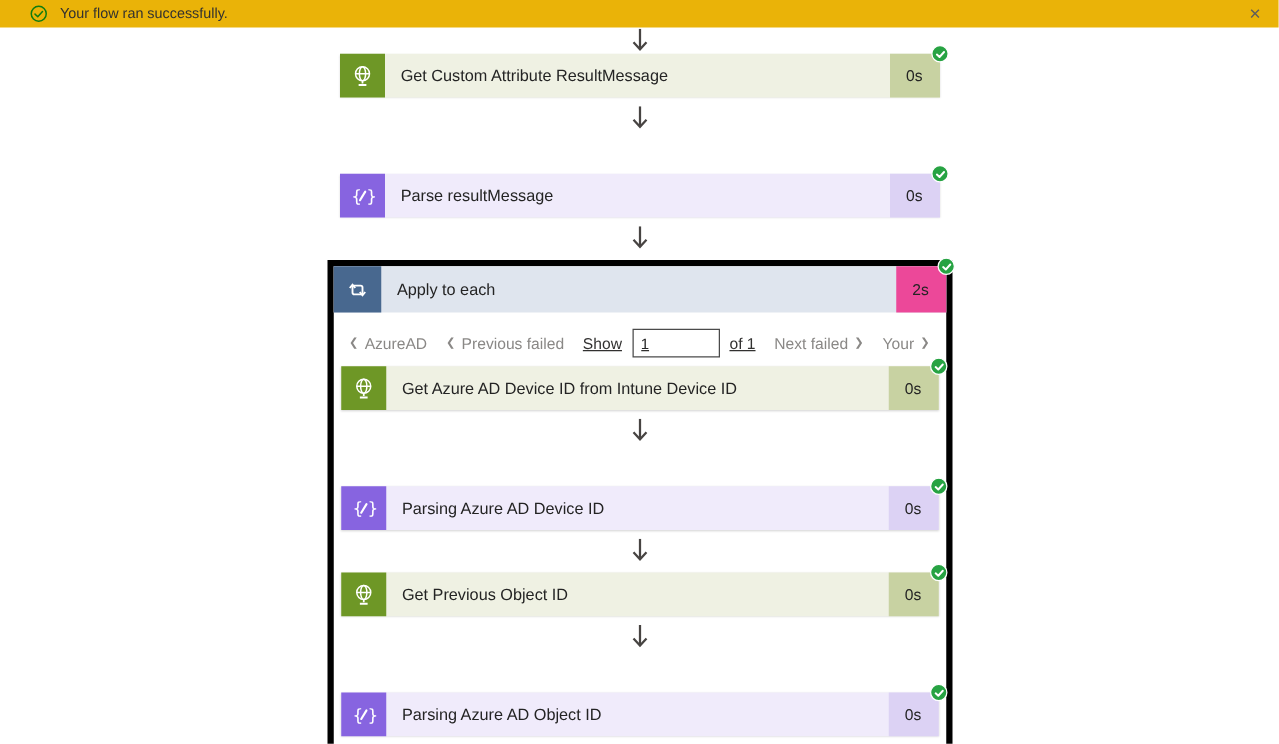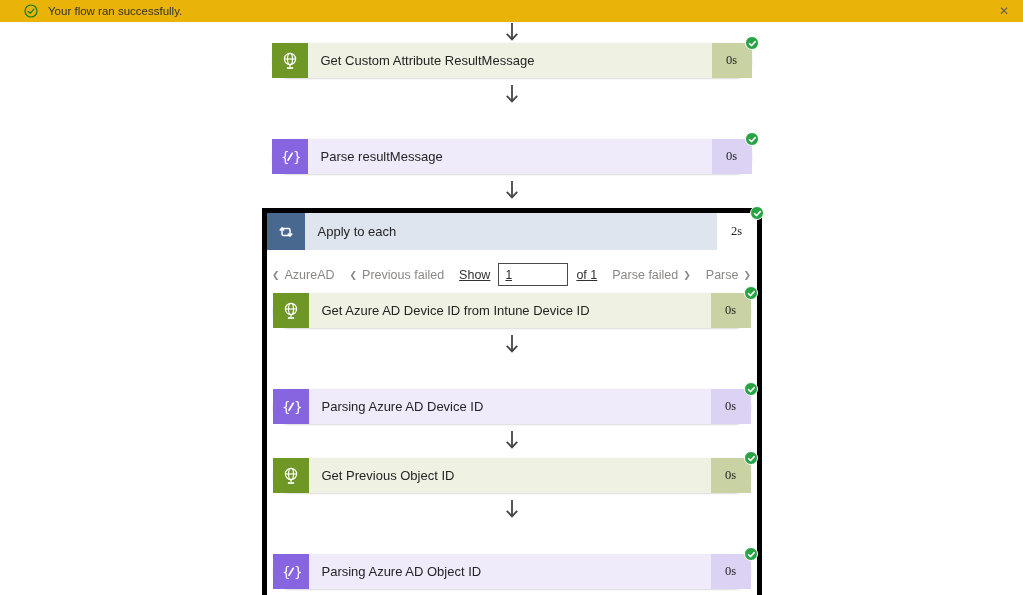--- a/index.html
+++ b/index.html
@@ -16,27 +16,27 @@
     font-size:12px; cursor:pointer; }
 
   
   .flow { width:1023px; display:flex; flex-direction:column; align-items:center; }
   .arrow { height:20px; width:24px; }
   .arrow.gap { margin:7px 0; }
   .arrow.first { margin-top:1px; }
 
   
   .card { position:relative; display:flex; align-items:stretch; width:480px; height:35px;
-    box-shadow:0 0.7px 1.8px rgba(0,0,0,.18); cursor:pointer;border-radius:17px; }
+    box-shadow:0 0.7px 1.8px rgba(0,0,0,.18); cursor:pointer; }
   .card-inner { width:478px; }
   .card-icon { width:36px; display:flex; align-items:center; justify-content:center; flex:none; }
   .card-title { flex:1; display:flex; align-items:center; padding-left:13px;
     font-size:13px; color:#242424; }
   .card-dur { width:40px; flex:none; display:flex; align-items:center; justify-content:center;
-    font-size:12.5px; color:#242424;font-family:Liberation Serif, serif; }
+    font-size:12.5px; color:#242424; }
 
   .http  .card-icon { background:#6e9726; }
   .http  { background:#eff1e3; }
   .http  .card-dur { background:#c8d2a2; }
 
   .json  .card-icon { background:#8764e0; }
   .json  { background:#f0ebfb;margin-top:27px; }
   .json  .card-dur { background:#dcd2f4; }
 
   .cond { height:38px; background:#e2e3e5; }
@@ -45,21 +45,21 @@
 
   .badge { position:absolute; top:-7px; right:-7px; width:14px; height:14px;
     border-radius:50%; background:#27a343; border:1px solid #ffffff;
     display:flex; align-items:center; justify-content:center; }
 
   
   .scope { position:relative; width:500px; min-height:414px; border:5px solid #000000;
     background:#ffffff; display:flex; flex-direction:column; align-items:center; }
   .scope-header { width:100%; height:37px; background:#dfe5ee; display:flex; align-items:stretch; cursor:pointer; }
   .scope-header .card-icon { width:38px; background:#48688f; }
-  .scope-header .card-dur { background:#ffffff; }
+  .scope-header .card-dur { background:#ec4899; }
 
   
   .pager { margin-top:13px; display:flex; align-items:center; gap:15px; font-size:12.5px; color:#767676; }
   .pager-link { display:flex; align-items:center; gap:5px; cursor:pointer; color:#8a8886; }
   .chev { font-size:9px; color:#8a8886; }
   .pager-show { display:flex; align-items:center; gap:8px; color:#323130;text-decoration:underline; }
   .pager-input { width:70px; height:23px; border:1.5px solid #4a4a4a; background:#fff;
     font-size:12px; color:#242424; padding:0 6px; font-family:"Liberation Sans",sans-serif; }
   .inner-col { display:flex; flex-direction:column; align-items:center; }
   .inner-first { margin-top:7px; }
@@ -185,25 +185,25 @@
       <span class="pager-link">
         <span class="chev">❮</span>
         <span>Previous failed</span>
       </span>
       <span class="pager-show">
         <span>Show</span>
         <input class="pager-input" value="1" style="">
         <span>of 1</span>
       </span>
       <span class="pager-link">
-        <span>Parse failed</span>
+        <span>Next failed</span>
         <span class="chev">❯</span>
       </span>
       <span class="pager-link">
-        <span>Parse</span>
+        <span>Your</span>
         <span class="chev">❯</span>
       </span>
     </div>
 
     <div class="inner-col">
 
       <div class="card card-inner http inner-first">
         <span class="card-icon">
           <svg width="20" height="20" viewBox="0 0 20 20">
               <use href="#g-globe"></use>

